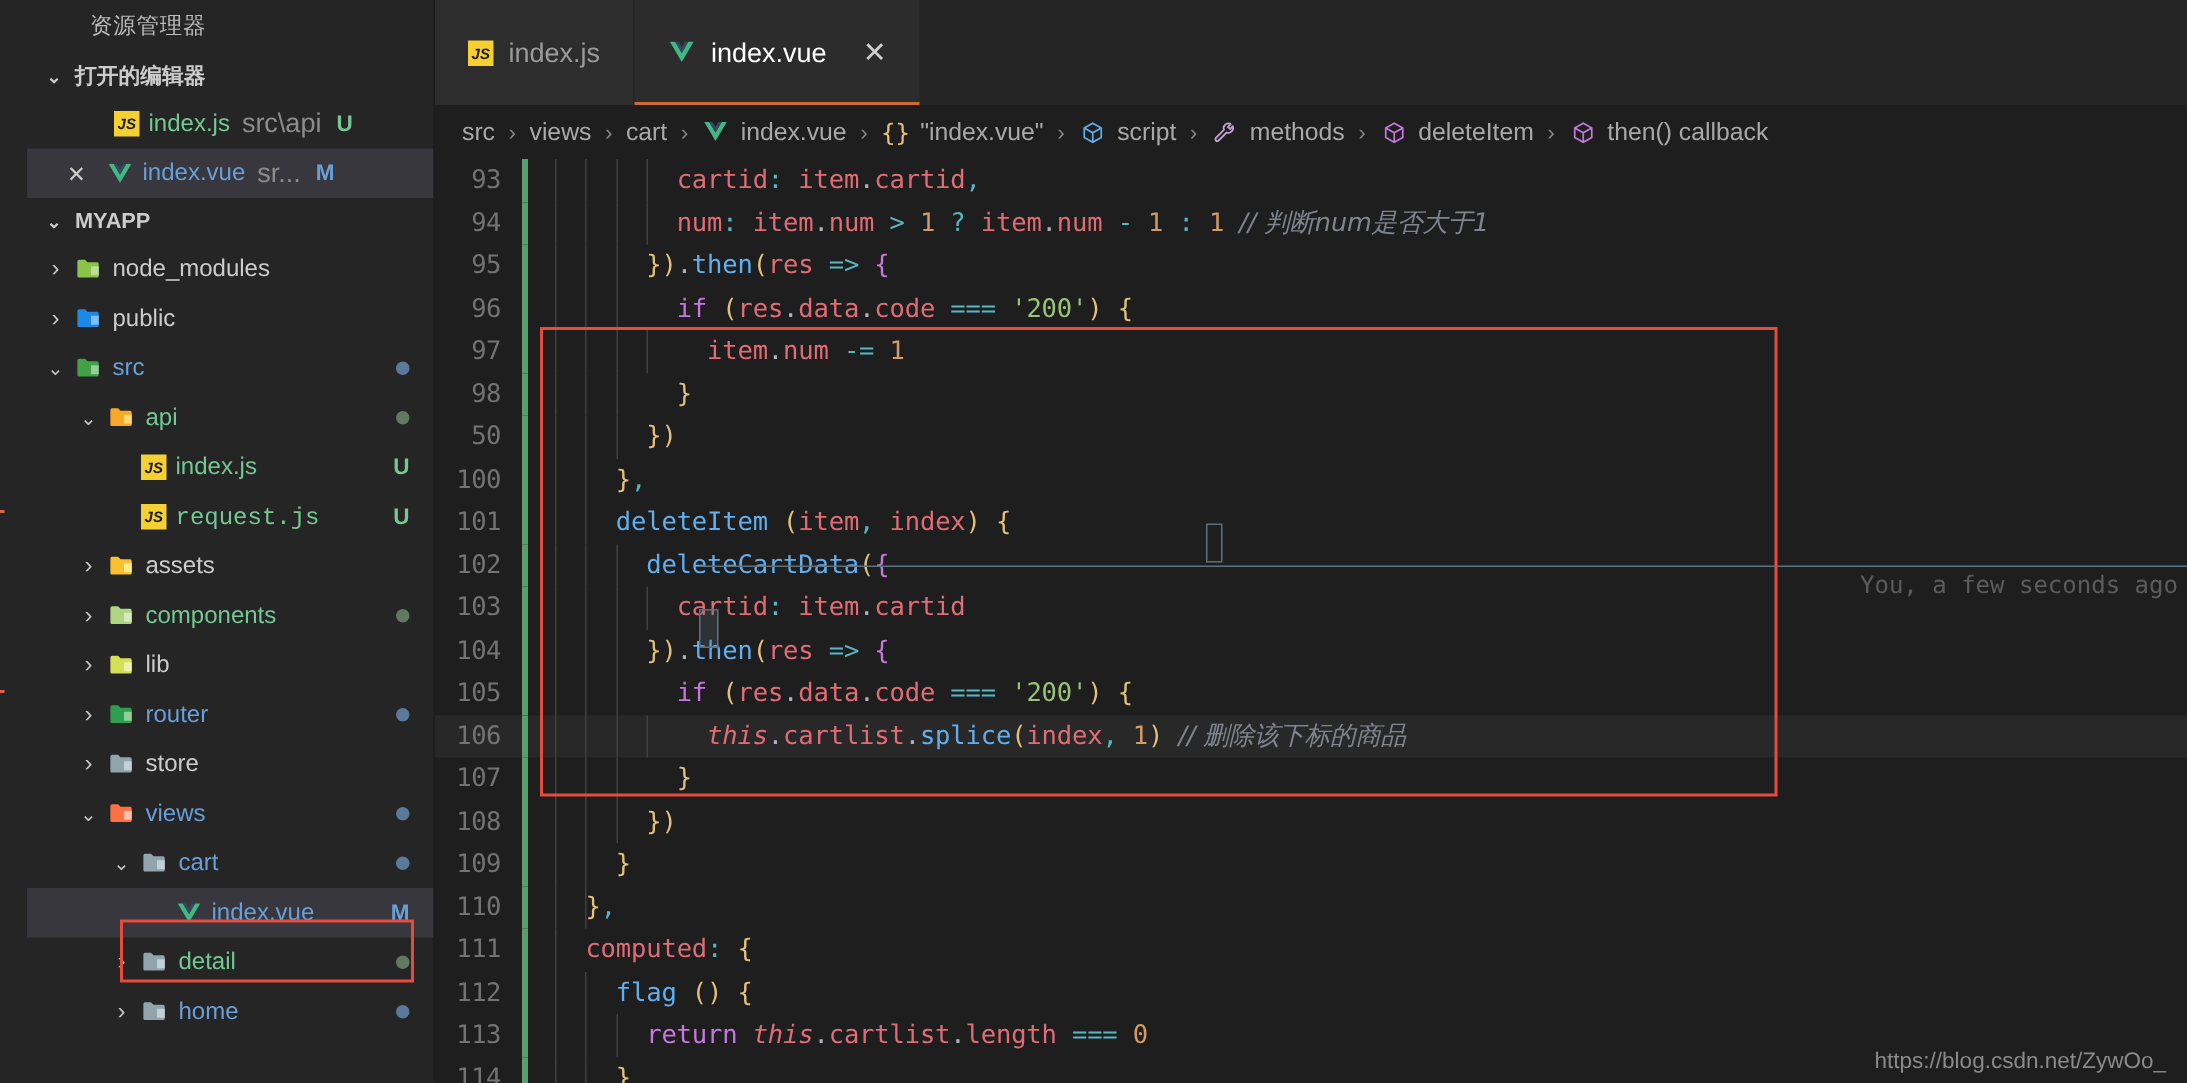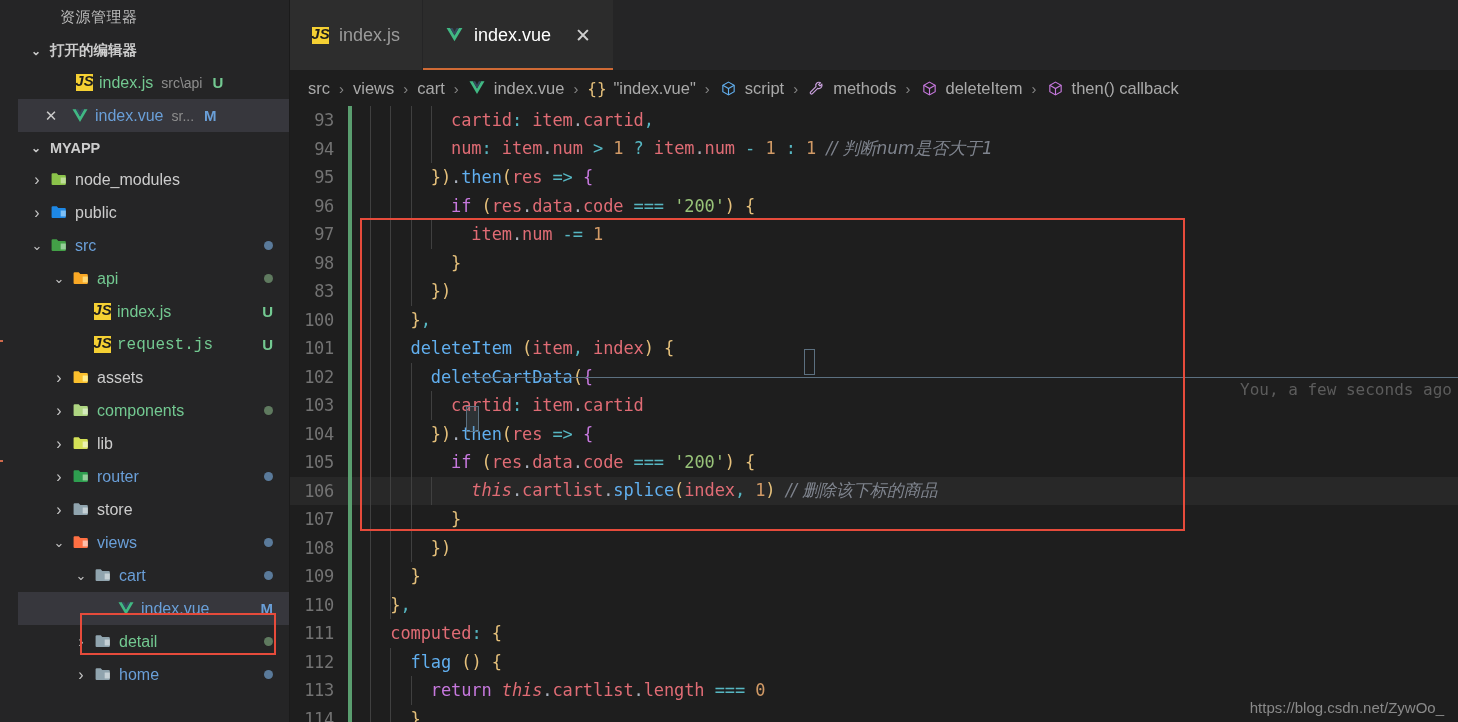--- a/index.html
+++ b/index.html
@@ -65,39 +65,39 @@
     position: relative;
     white-space: nowrap;
   }
   .tree-row.selected { background: #37373d; }
   .tree-row .twisty {
     width: 18px; min-width:18px; text-align: center;
     color: #c5c5c5; font-size: 13px;
   }
   .tree-row .fname { margin-left: 6px; }
   .tree-row .meta {
-    margin-left: 8px; font-size: 14px; color: #8d8d8d;
+    margin-left: 8px; font-size: 18px; color: #8d8d8d;
   }
   .tree-row .badge {
     margin-left: auto; margin-right: 14px; font-weight: bold; font-size: 15px;
   }
   .tree-row .dot {
     margin-left: auto; margin-right: 16px;
     width: 9px; height: 9px; border-radius: 50%;
   }
   .tree-row .closebox {
     width: 22px; text-align:center; color:#cccccc; font-size:15px;
   }
 
   
   .ico { width: 19px; height: 19px; min-width:19px; display:inline-flex; align-items:center; justify-content:center; }
   .ico svg { display:block; }
   .js-ico {
     width:17px;height:17px;min-width:17px;background:#f5d033;color:#1d1d1d;
-    font-size:15px;font-weight:bold;font-family:"Liberation Sans",sans-serif;
+    font-size:10px;font-weight:bold;font-family:"Liberation Sans",sans-serif;
     display:flex;align-items:flex-end;justify-content:center;line-height:1.4;
     font-style:italic;
   }
 
   
   .redbox { position:absolute; border:2px solid #e64b3b; pointer-events:none; }
 
   
   .editor {
     flex: 1 1 auto;
@@ -527,21 +527,21 @@
       </div>
 
     <div class="code-area">
       <div id="code-lines">
           <div class="codeline"><span class="ln">93</span><span class="gitbar"></span><span class="gutter-pad"></span><span class="ctext"><span class="t-plain">        </span><span class="t-prop">cartid</span><span class="t-op">:</span><span class="t-plain"> </span><span class="t-prop">item</span><span class="t-plain">.</span><span class="t-prop">cartid</span><span class="t-op">,</span></span></div>
           <div class="codeline"><span class="ln">94</span><span class="gitbar"></span><span class="gutter-pad"></span><span class="ctext"><span class="t-plain">        </span><span class="t-prop">num</span><span class="t-op">:</span><span class="t-plain"> </span><span class="t-prop">item</span><span class="t-plain">.</span><span class="t-prop">num</span><span class="t-plain"> </span><span class="t-op">&gt;</span><span class="t-plain"> </span><span class="t-num">1</span><span class="t-plain"> </span><span class="t-op">?</span><span class="t-plain"> </span><span class="t-prop">item</span><span class="t-plain">.</span><span class="t-prop">num</span><span class="t-plain"> </span><span class="t-op">-</span><span class="t-plain"> </span><span class="t-num">1</span><span class="t-plain"> </span><span class="t-op">:</span><span class="t-plain"> </span><span class="t-num">1</span><span class="t-plain"> </span><span class="t-cmt">// 判断num是否大于1</span></span></div>
           <div class="codeline"><span class="ln">95</span><span class="gitbar"></span><span class="gutter-pad"></span><span class="ctext"><span class="t-plain">      </span><span class="t-b4">}</span><span class="t-b4">)</span><span class="t-plain">.</span><span class="t-fn">then</span><span class="t-b4">(</span><span class="t-prop">res</span><span class="t-plain"> </span><span class="t-op">=&gt;</span><span class="t-plain"> </span><span class="t-b2">{</span></span></div>
           <div class="codeline"><span class="ln">96</span><span class="gitbar"></span><span class="gutter-pad"></span><span class="ctext"><span class="t-plain">        </span><span class="t-ctrl">if</span><span class="t-plain"> </span><span class="t-b4">(</span><span class="t-prop">res</span><span class="t-plain">.</span><span class="t-prop">data</span><span class="t-plain">.</span><span class="t-prop">code</span><span class="t-plain"> </span><span class="t-op">===</span><span class="t-plain"> </span><span class="t-str">'200'</span><span class="t-b4">)</span><span class="t-plain"> </span><span class="t-b4">{</span></span></div>
           <div class="codeline"><span class="ln">97</span><span class="gitbar"></span><span class="gutter-pad"></span><span class="ctext"><span class="t-plain">          </span><span class="t-prop">item</span><span class="t-plain">.</span><span class="t-prop">num</span><span class="t-plain"> </span><span class="t-op">-=</span><span class="t-plain"> </span><span class="t-num">1</span></span></div>
           <div class="codeline"><span class="ln">98</span><span class="gitbar"></span><span class="gutter-pad"></span><span class="ctext"><span class="t-plain">        </span><span class="t-b4">}</span></span></div>
-          <div class="codeline"><span class="ln">83</span><span class="gitbar"></span><span class="gutter-pad"></span><span class="ctext"><span class="t-plain">      </span><span class="t-b4">}</span><span class="t-b4">)</span></span></div>
+          <div class="codeline"><span class="ln">50</span><span class="gitbar"></span><span class="gutter-pad"></span><span class="ctext"><span class="t-plain">      </span><span class="t-b4">}</span><span class="t-b4">)</span></span></div>
           <div class="codeline"><span class="ln">100</span><span class="gitbar"></span><span class="gutter-pad"></span><span class="ctext"><span class="t-plain">    </span><span class="t-b4">}</span><span class="t-op">,</span></span></div>
           <div class="codeline"><span class="ln">101</span><span class="gitbar"></span><span class="gutter-pad"></span><span class="ctext"><span class="t-plain">    </span><span class="t-fn">deleteItem</span><span class="t-plain"> </span><span class="t-b4">(</span><span class="t-prop">item</span><span class="t-op">,</span><span class="t-plain"> </span><span class="t-prop">index</span><span class="t-b4">)</span><span class="t-plain"> </span><span class="t-b4">{</span></span></div>
           <div class="codeline"><span class="ln">102</span><span class="gitbar"></span><span class="gutter-pad"></span><span class="ctext"><span class="t-plain">      </span><span class="t-fn">deleteCartData</span><span class="t-b4">(</span><span class="t-b2">{</span></span></div>
           <div class="codeline"><span class="ln">103</span><span class="gitbar"></span><span class="gutter-pad"></span><span class="ctext"><span class="t-plain">        </span><span class="t-prop">cartid</span><span class="t-op">:</span><span class="t-plain"> </span><span class="t-prop">item</span><span class="t-plain">.</span><span class="t-prop">cartid</span></span></div>
           <div class="codeline"><span class="ln">104</span><span class="gitbar"></span><span class="gutter-pad"></span><span class="ctext"><span class="t-plain">      </span><span class="t-b4">}</span><span class="t-b4">)</span><span class="t-plain">.</span><span class="t-fn">then</span><span class="t-b4">(</span><span class="t-prop">res</span><span class="t-plain"> </span><span class="t-op">=&gt;</span><span class="t-plain"> </span><span class="t-b2">{</span></span></div>
           <div class="codeline"><span class="ln">105</span><span class="gitbar"></span><span class="gutter-pad"></span><span class="ctext"><span class="t-plain">        </span><span class="t-ctrl">if</span><span class="t-plain"> </span><span class="t-b4">(</span><span class="t-prop">res</span><span class="t-plain">.</span><span class="t-prop">data</span><span class="t-plain">.</span><span class="t-prop">code</span><span class="t-plain"> </span><span class="t-op">===</span><span class="t-plain"> </span><span class="t-str">'200'</span><span class="t-b4">)</span><span class="t-plain"> </span><span class="t-b4">{</span></span></div>
           <div class="codeline current"><span class="ln">106</span><span class="gitbar"></span><span class="gutter-pad"></span><span class="ctext"><span class="t-plain">          </span><span class="t-this">this</span><span class="t-plain">.</span><span class="t-prop">cartlist</span><span class="t-plain">.</span><span class="t-fn">splice</span><span class="t-b4">(</span><span class="t-prop">index</span><span class="t-op">,</span><span class="t-plain"> </span><span class="t-num">1</span><span class="t-b4">)</span><span class="t-plain"> </span><span class="t-cmt">// 删除该下标的商品</span></span></div>
           <div class="codeline"><span class="ln">107</span><span class="gitbar"></span><span class="gutter-pad"></span><span class="ctext"><span class="t-plain">        </span><span class="t-b4">}</span></span></div>
           <div class="codeline"><span class="ln">108</span><span class="gitbar"></span><span class="gutter-pad"></span><span class="ctext"><span class="t-plain">      </span><span class="t-b4">}</span><span class="t-b4">)</span></span></div>
           <div class="codeline"><span class="ln">109</span><span class="gitbar"></span><span class="gutter-pad"></span><span class="ctext"><span class="t-plain">    </span><span class="t-b4">}</span></span></div>

